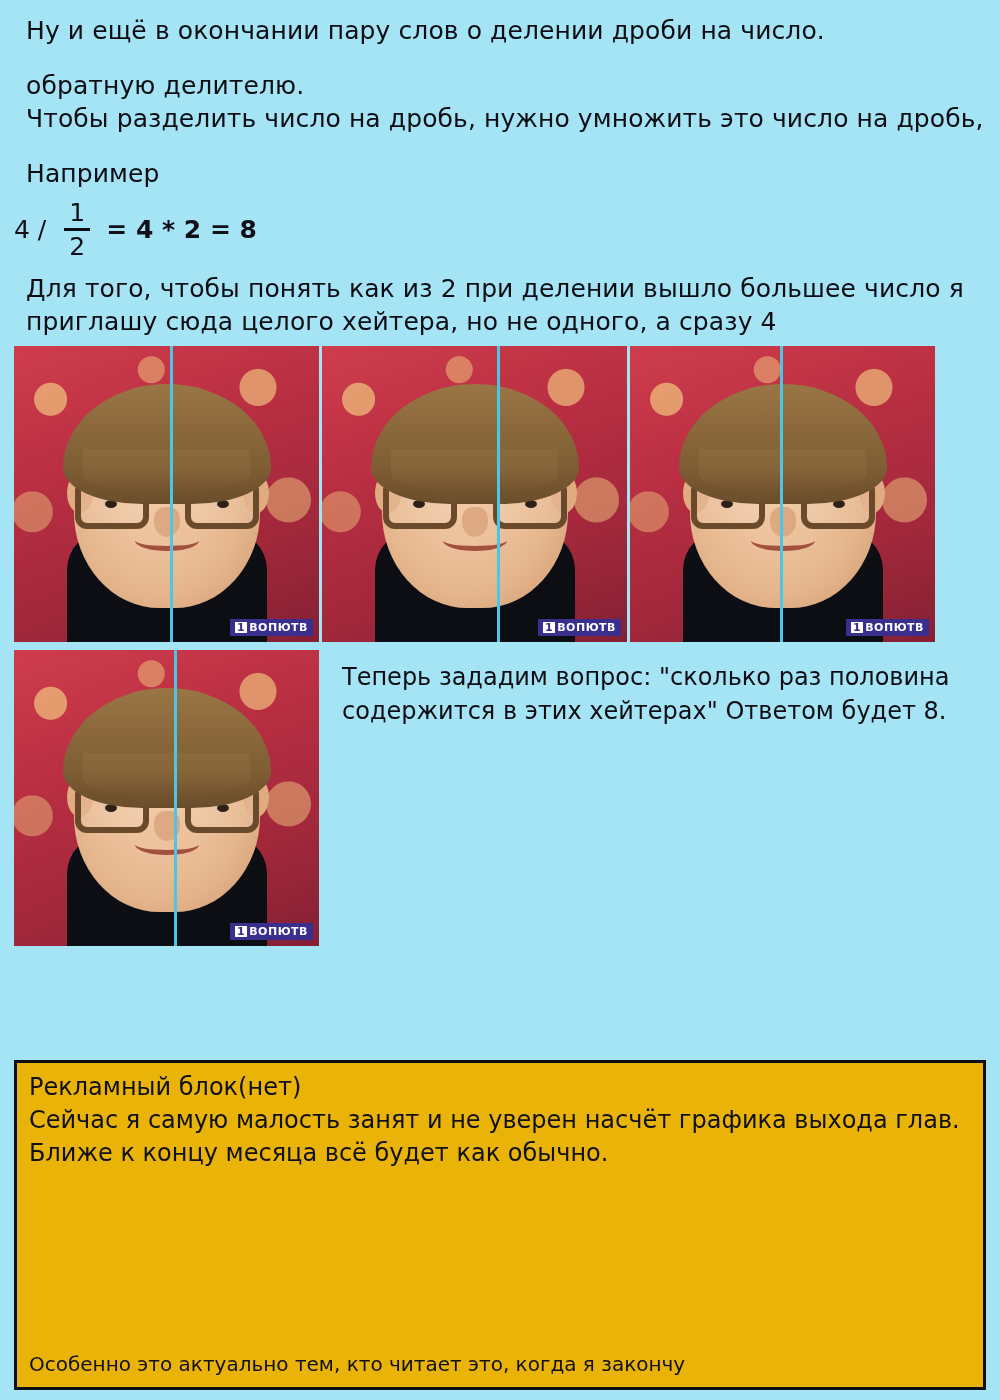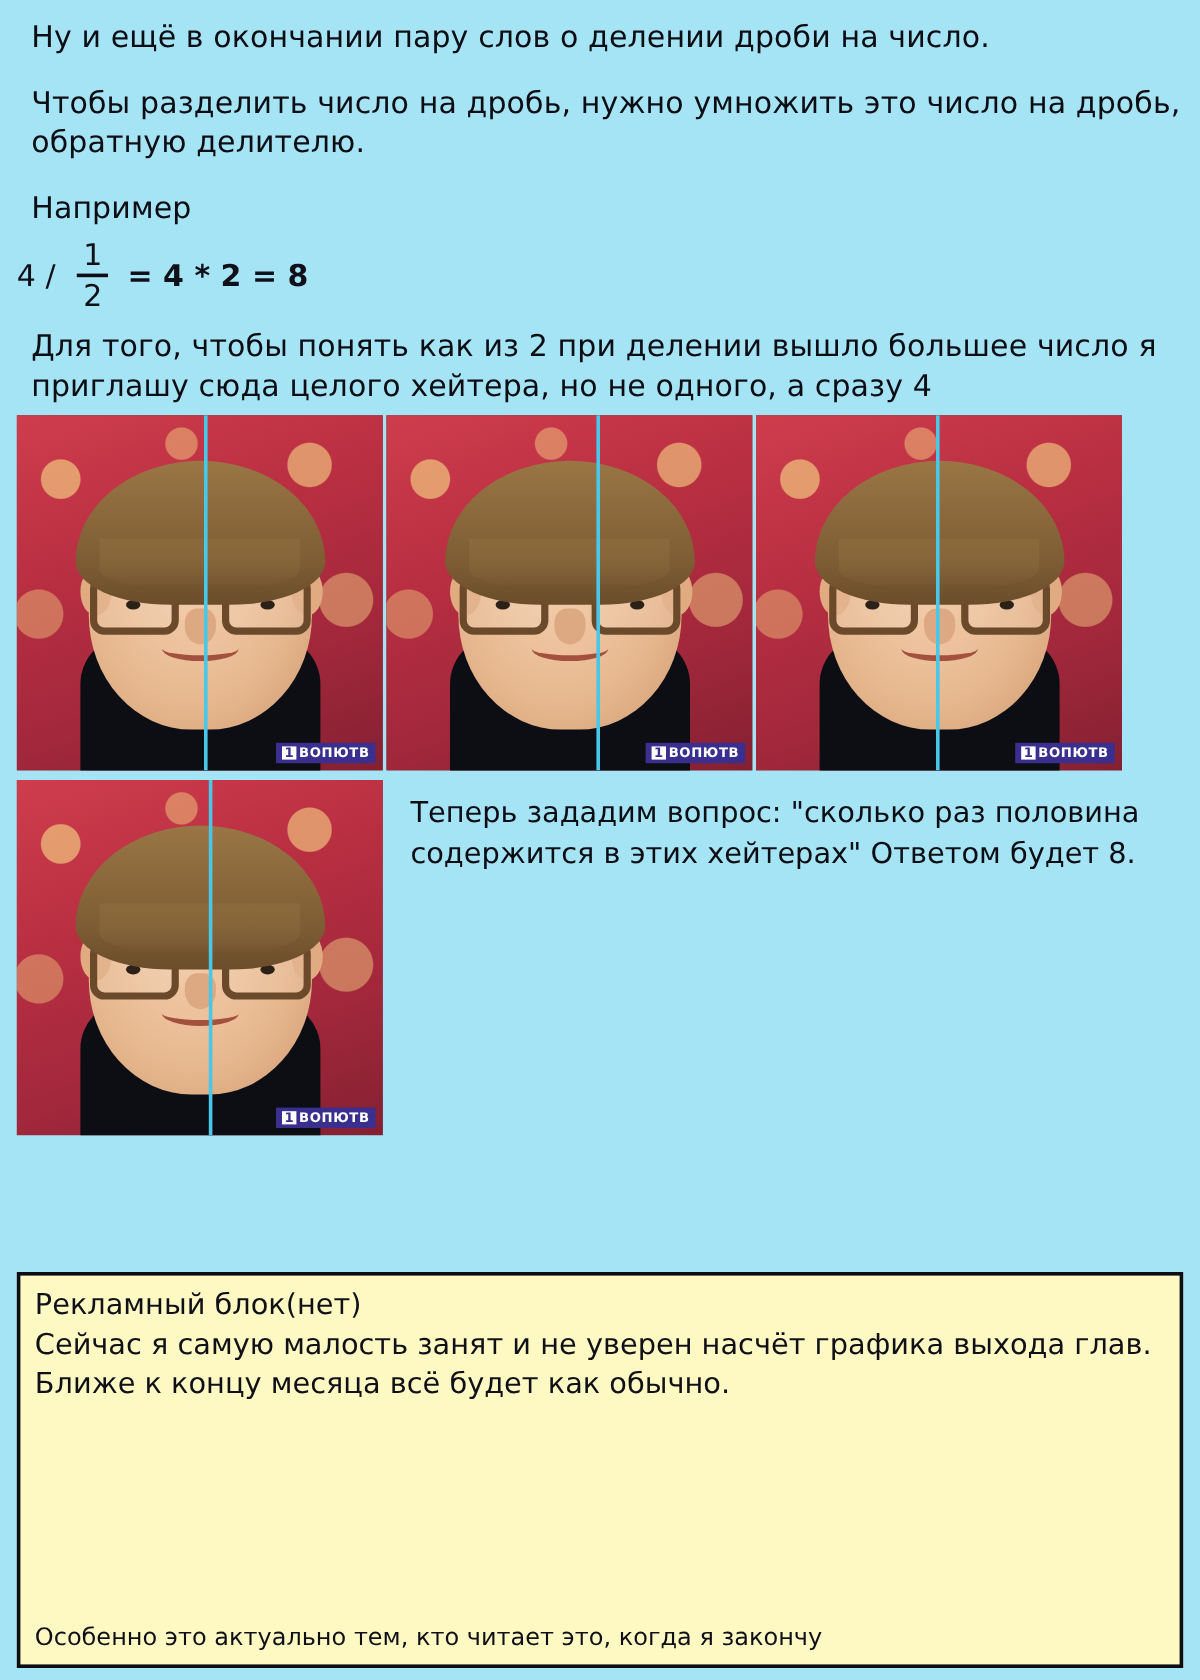--- a/index.html
+++ b/index.html
@@ -255,21 +255,21 @@
     color: #0d0d14;
   }
 
   
   .adbox {
     position: absolute;
     left: 14px;
     right: 14px;
     bottom: 10px;
     height: 330px;
-    background: #fef9c3;
+    background: #eab308;
     border: 3px solid #0d0d14;
     box-sizing: border-box;
     padding: 8px 12px;
     font-size: 24px;
     line-height: 1.38;
     overflow: hidden;
   }
   .adbox .adline { margin: 0; }
   .adbox .adfoot {
     position: absolute;
@@ -281,22 +281,22 @@
 </style>
 </head>
 <body>
 
 <div class="page">
 
   <p class="para">Ну и ещё в окончании пару слов о делении дроби на число.</p>
 
   <div class="gap-sm"></div>
 
+  <p class="para">обратную делителю.</p>
   <p class="para">Чтобы разделить число на дробь, нужно умножить это число на дробь,</p>
-  <p class="para">обратную делителю.</p>
 
   <div class="gap-sm"></div>
 
   <p class="para">Например</p>
 
   <div class="formula">
     <span class="lead">4 /</span>
     <span class="frac">
       <span class="num">1</span>
       <span class="bar"></span>

